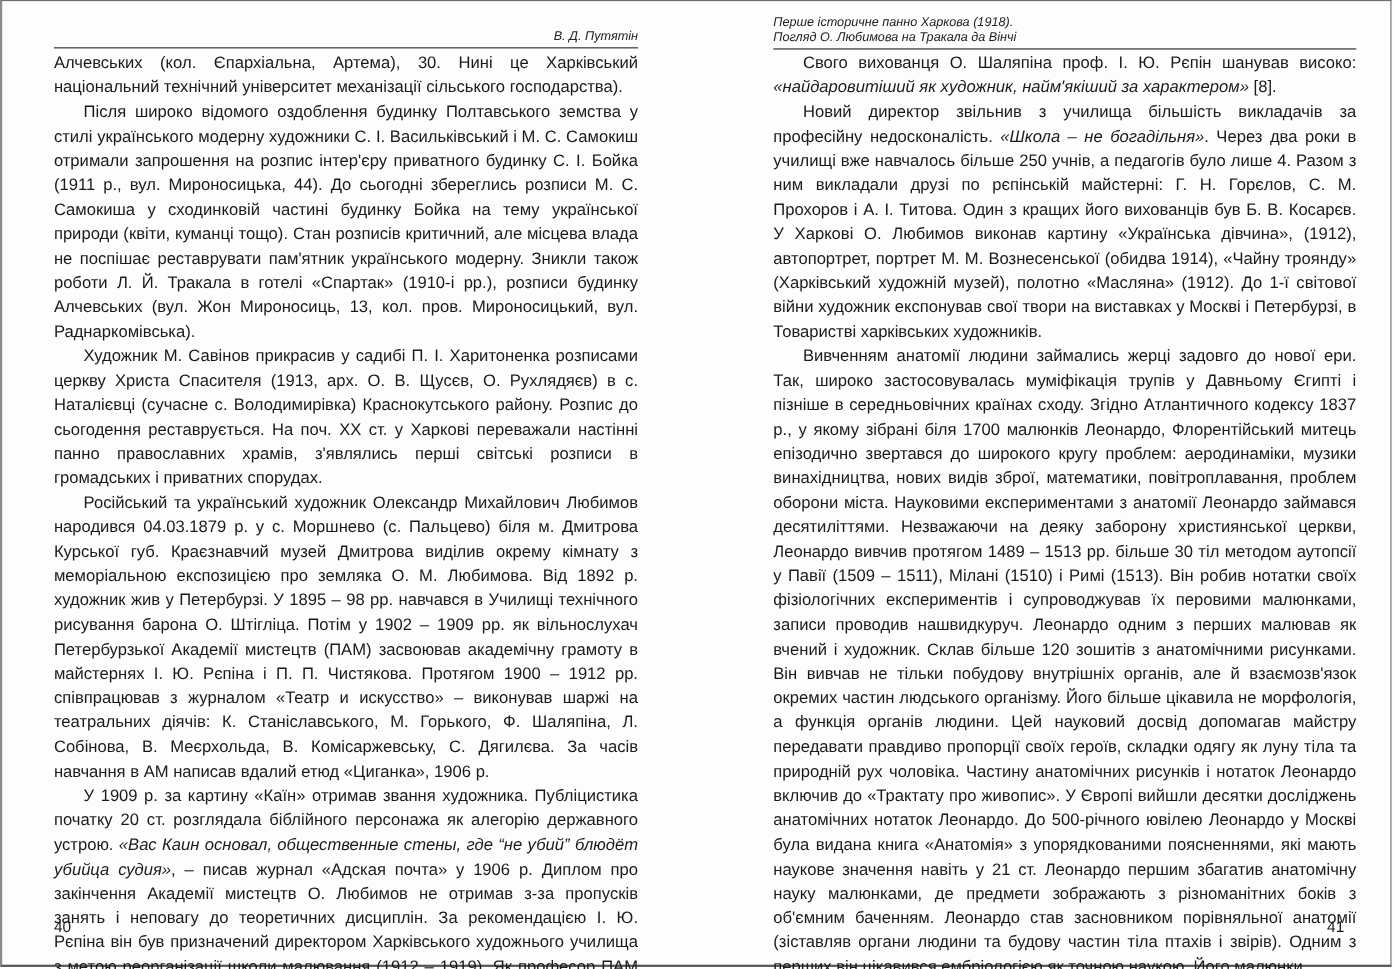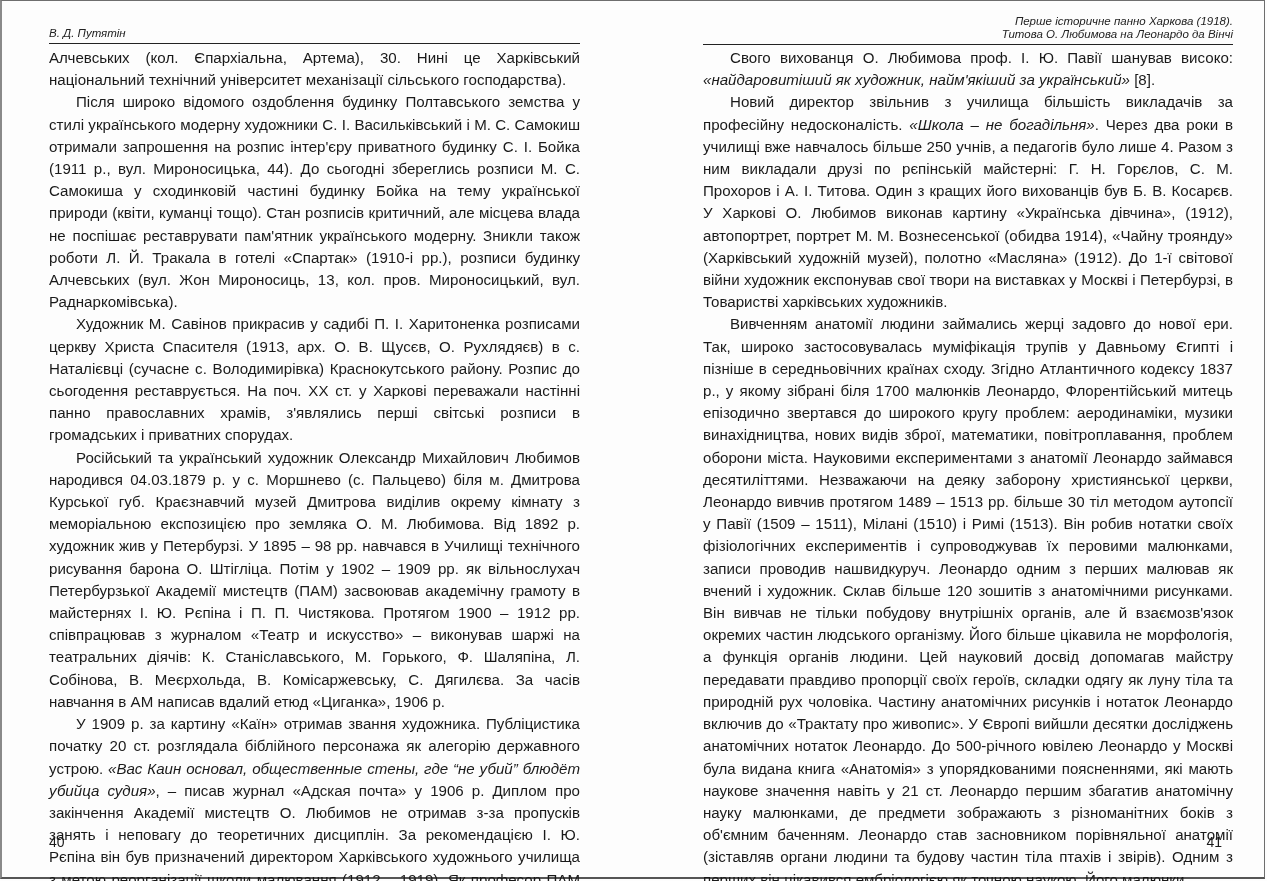--- a/index.html
+++ b/index.html
@@ -20,23 +20,24 @@
     }
     .page { position:absolute; top:0; height:100%; }
     .page.left { left:47px; width:531px; }
     .page.right { left:701px; width:530px; }
     .running-head {
       position:absolute; top:14px; left:0; right:0;
       font-style:italic; font-size:11.5px; line-height:13px;
       color:#222;
       border-bottom:1px solid #222;
       padding-bottom:3px;
+      text-align:right;
     }
     .page.left .running-head { top:26px; }
-    .page.right .running-head { text-align:right;font-style:italic; }
+    .page.right .running-head { text-align:left;font-style:italic; }
     .running-head span { display:block; }
     .body {
       position:absolute; left:0; right:0;
       font-size:15.1px; line-height:22.2px;
       text-align:justify;
       hyphens:manual;
     }
     .page.left .body { top:46px; }
     .page.right .body { top:46px; }
     .body p { margin:0; text-indent:0; }
@@ -64,23 +65,23 @@
       <p class="indent">Російський та український художник Олександр Михайлович Любимов народився 04.03.1879 р. у с. Моршнево (с. Пальцево) біля м. Дмитрова Курської губ. Краєзнавчий музей Дмитрова виділив окрему кімнату з меморіальною експозицією про земляка О. М. Любимова. Від 1892 р. художник жив у Петербурзі. У 1895 – 98 рр. навчався в Училищі технічного рисування барона О. Штігліца. Потім у 1902 – 1909 рр. як вільнослухач Петербурзької Академії мистецтв (ПАМ) засвоював академічну грамоту в майстернях І. Ю. Рєпіна і П. П. Чистякова. Протягом 1900 – 1912 рр. співпрацював з журналом «Театр и искусство» – виконував шаржі на театральних діячів: К. Станіславського, М. Горького, Ф. Шаляпіна, Л. Собінова, В. Меєрхольда, В. Комісаржевську, С. Дягилєва. За часів навчання в АМ написав вдалий етюд «Циганка», 1906 р.</p>
       <p class="indent"><span>У 1909 р. за картину «Каїн» отримав звання художника. Публіцистика початку 20 ст. розглядала біблійного персонажа як алегорію державного устрою. </span><span class="q">«Вас Каин основал, общественные стены, где “не убий” блюдёт убийца судия»</span><span>, – писав журнал «Адская почта» у 1906 р. Диплом про закінчення Академії мистецтв О. Любимов не отримав з-за пропусків занять і неповагу до теоретичних дисциплін. За рекомендацією І. Ю. Рєпіна він був призначений директором Харківського художнього училища з метою реорганізації школи малювання (1912 – 1919). Як професор ПАМ І. Рєпін зневажливо ставився до харківських митців:</span></p>
 
     </div>
     <div class="folio">40</div>
   </div>
 
   <div class="page right">
     <div class="running-head">
       <span>Перше історичне панно Харкова (1918).</span>
-      <span>Титова О. Любимова на Леонардо да Вінчі</span>
+      <span>Погляд О. Любимова на Тракала да Вінчі</span>
     </div>
     <div class="body">
-      <p class="indent"><span>Свого вихованця О. Любимова проф. І. Ю. Павії шанував високо: </span><span class="q">«найдаровитіший як художник, найм'якіший за український»</span><span> [8].</span></p>
+      <p class="indent"><span>Свого вихованця О. Шаляпіна проф. І. Ю. Рєпін шанував високо: </span><span class="q">«найдаровитіший як художник, найм'якіший за характером»</span><span> [8].</span></p>
       <p class="indent"><span>Новий директор звільнив з училища більшість викладачів за професійну недосконалість. </span><span class="q">«Школа – не богадільня»</span><span>. Через два роки в училищі вже навчалось більше 250 учнів, а педагогів було лише 4. Разом з ним викладали друзі по рєпінській майстерні: Г. Н. Горєлов, С. М. Прохоров і А. І. Титова. Один з кращих його вихованців був Б. В. Косарєв. У Харкові О. Любимов виконав картину «Українська дівчина», (1912), автопортрет, портрет М. М. Вознесенської (обидва 1914), «Чайну троянду» (Харківський художній музей), полотно «Масляна» (1912). До 1-ї світової війни художник експонував свої твори на виставках у Москві і Петербурзі, в Товаристві харківських художників.</span></p>
       <p class="indent">Вивченням анатомії людини займались жерці задовго до нової ери. Так, широко застосовувалась муміфікація трупів у Давньому Єгипті і пізніше в середньовічних країнах сходу. Згідно Атлантичного кодексу 1837 р., у якому зібрані біля 1700 малюнків Леонардо, Флорентійський митець епізодично звертався до широкого кругу проблем: аеродинаміки, музики винахідництва, нових видів зброї, математики, повітроплавання, проблем оборони міста. Науковими експериментами з анатомії Леонардо займався десятиліттями. Незважаючи на деяку заборону християнської церкви, Леонардо вивчив протягом 1489 – 1513 рр. більше 30 тіл методом аутопсії у Павії (1509 – 1511), Мілані (1510) і Римі (1513). Він робив нотатки своїх фізіологічних експериментів і супроводжував їх перовими малюнками, записи проводив нашвидкуруч. Леонардо одним з перших малював як вчений і художник. Склав більше 120 зошитів з анатомічними рисунками. Він вивчав не тільки побудову внутрішніх органів, але й взаємозв'язок окремих частин людського організму. Його більше цікавила не морфологія, а функція органів людини. Цей науковий досвід допомагав майстру передавати правдиво пропорції своїх героїв, складки одягу як луну тіла та природній рух чоловіка. Частину анатомічних рисунків і нотаток Леонардо включив до «Трактату про живопис». У Європі вийшли десятки досліджень анатомічних нотаток Леонардо. До 500-річного ювілею Леонардо у Москві була видана книга «Анатомія» з упорядкованими поясненнями, які мають наукове значення навіть у 21 ст. Леонардо першим збагатив анатомічну науку малюнками, де предмети зображають з різноманітних боків з об'ємним баченням. Леонардо став засновником порівняльної анатомії (зіставляв органи людини та будову частин тіла птахів і звірів). Одним з перших він цікавився ембріологією як точною наукою. Його малюнки</p>
     </div>
     <div class="folio">41</div>
   </div>
 
 </div>
 
 </body></html>

